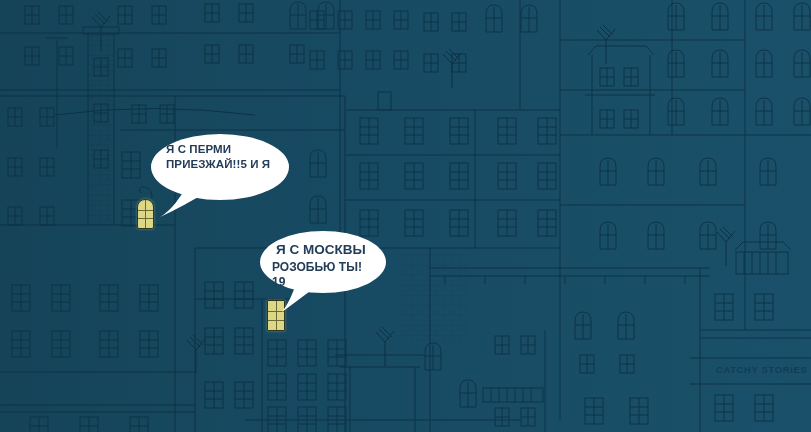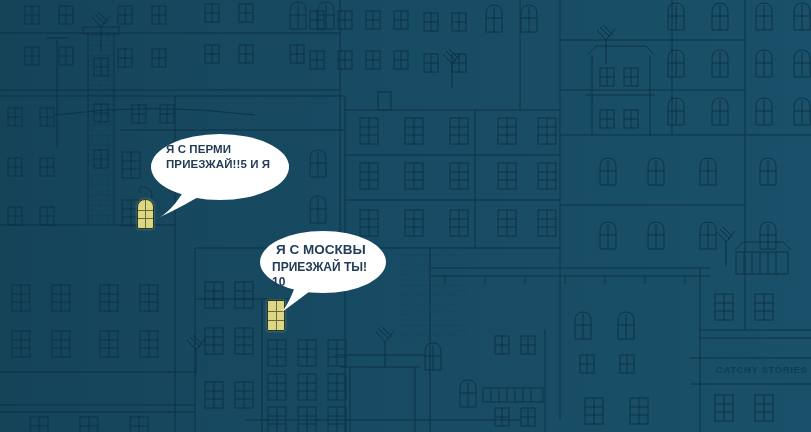--- a/index.html
+++ b/index.html
@@ -273,20 +273,20 @@
     </div>
   </div>
 
   <div class="bubble" id="bubble2">
     <svg width="136" height="92" viewBox="0 0 136 92">
       <ellipse cx="66" cy="35" rx="63" ry="31" fill="#ffffff"></ellipse>
       <path d="M38,60 C34,70 31,77 25,85 C36,77 46,69 56,62 Z" fill="#ffffff"></path>
     </svg>
     <div class="txt">
       <span class="big">Я С МОСКВЫ</span>
-      <span>ПРИЕЗЖАЙ ТЫ!</span>
-      <span>10</span>
+      <span>РОЗОБЬЮ ТЫ!</span>
+      <span>19</span>
     </div>
   </div>
 
   <div class="watermark">CATCHY STORIES</div>
 
 </div>
 
 </body></html>

